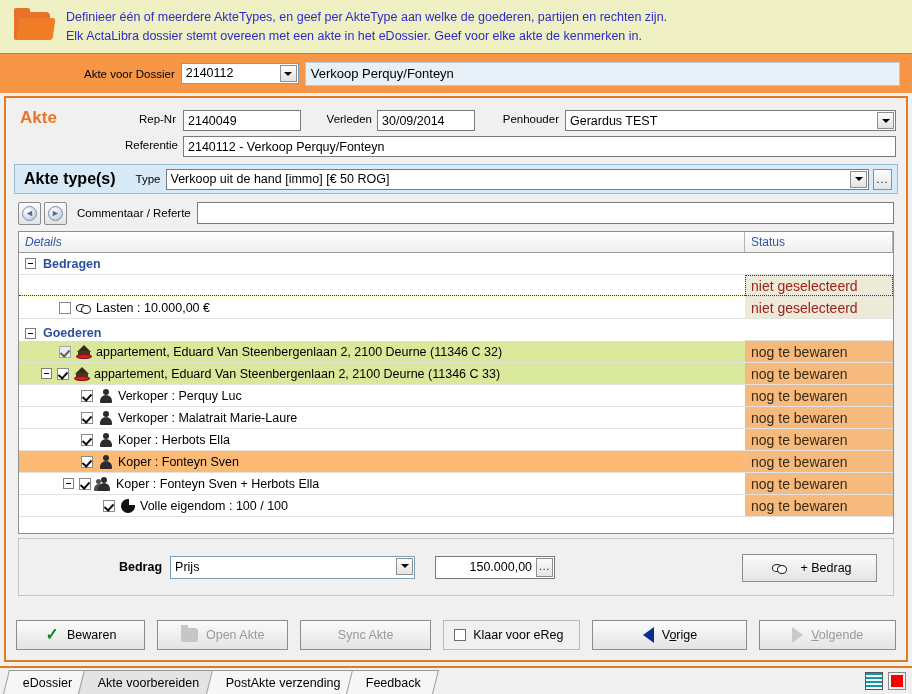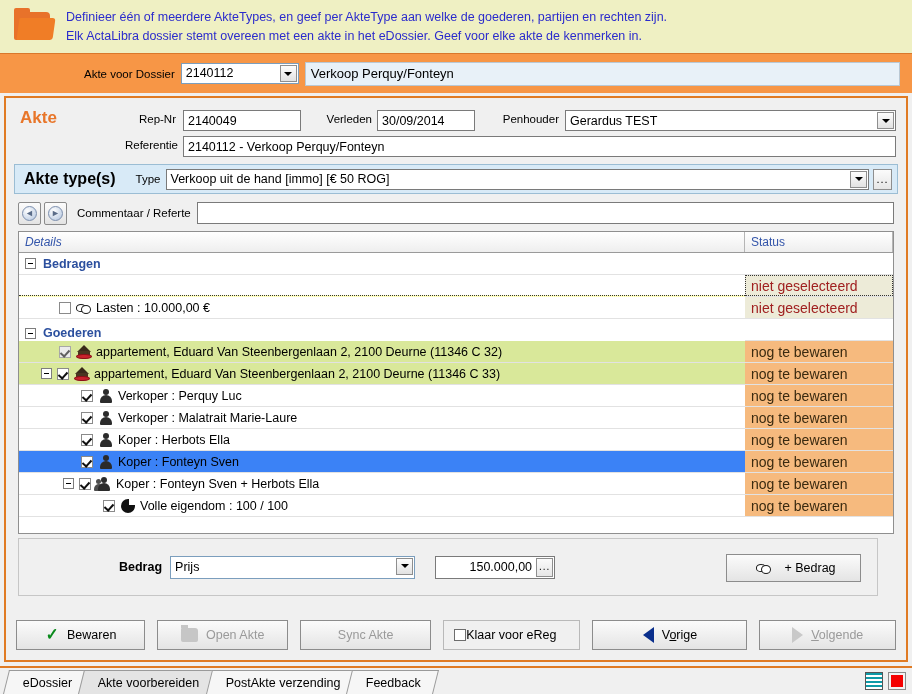--- a/index.html
+++ b/index.html
@@ -256,21 +256,21 @@
     position: absolute; left: 1px; top: 0px; width: 14px; height: 14px;
     border-radius: 50%; background: #111;
   }
   .ico-pie .slice {
     position: absolute; left: 8px; top: 0px; width: 7px; height: 7px;
     background: #fff; border-left: 1px solid #111; border-bottom: 1px solid #111;
   }
 
   
   .bedrag-box {
-    position: absolute; left: 12px; top: 440px; right: 28px; height: 58px;
+    position: absolute; left: 12px; top: 440px; right: 12px; height: 58px;
     background: #f0f0f0; border: 1px solid #c6c6c6;
     display: flex; align-items: center;
   }
   .bedrag-lbl { font-size: 12.5px; font-weight: bold; margin-left: 100px; margin-right: 8px; }
   #bedrag-combo { width: 245px; height: 23px; }
   #bedrag-amount {
     width: 120px; height: 23px; margin-left: 20px;
     background: #fff; border: 1px solid #7a7a7a;
     display: flex; align-items: center; justify-content: flex-end;
     position: relative; padding-right: 22px;
@@ -297,21 +297,21 @@
     position: absolute; left: 10px; bottom: 8px; right: 10px; height: 34px;
     display: flex; align-items: center; gap: 12px;
   }
   .action-bar .btn { height: 30px; }
   #save-btn { width: 140px; }
   #open-akte-btn, #sync-akte-btn { width: 142px; color: #9a9a9a; }
   #vorige-btn { width: 168px; }
   #volgende-btn { width: 148px; color: #9a9a9a; }
   .ereg-box {
     width: 148px; height: 30px; border: 1px solid #b9b9b9; background: #f0f0f0;
-    display: flex; align-items: center; padding-left: 10px;
+    display: flex; align-items: center; gap: 7px; padding-left: 10px;
     font-size: 12.5px;
   }
   .chk {
     width: 12px; height: 12px; border: 1px solid #6d6d6d; background: #fff;
   }
   .chkmark {
     color: #0a8a1c; font-size: 17px; font-weight: bold; line-height: 14px;
     transform: scaleX(0.9);
   }
   .tri-left {
@@ -553,21 +553,21 @@
             <span class="cbx checked"></span>
             <span class="ico ico-person">
               <i class="head"></i>
               <i class="torso"></i>
             </span>
             <span class="row-text">Koper : Herbots Ella</span>
           </div>
           <div class="status" style="background: rgb(246, 186, 126); color: rgb(58, 42, 16);">nog te bewaren</div>
         </div>
         <div class="trow">
-          <div class="detail" style="background: #3b82f6;">
+          <div class="detail" style="background: #fdba74;">
             <span class="ind" style="width:40px"></span>
             <span class="ind" style="width:13px"></span>
             <span style="width:5px" class="ind"></span>
             <span class="cbx checked"></span>
             <span class="ico ico-person">
               <i class="head"></i>
               <i class="torso"></i>
             </span>
             <span class="row-text">Koper : Fonteyn Sven</span>
           </div>

